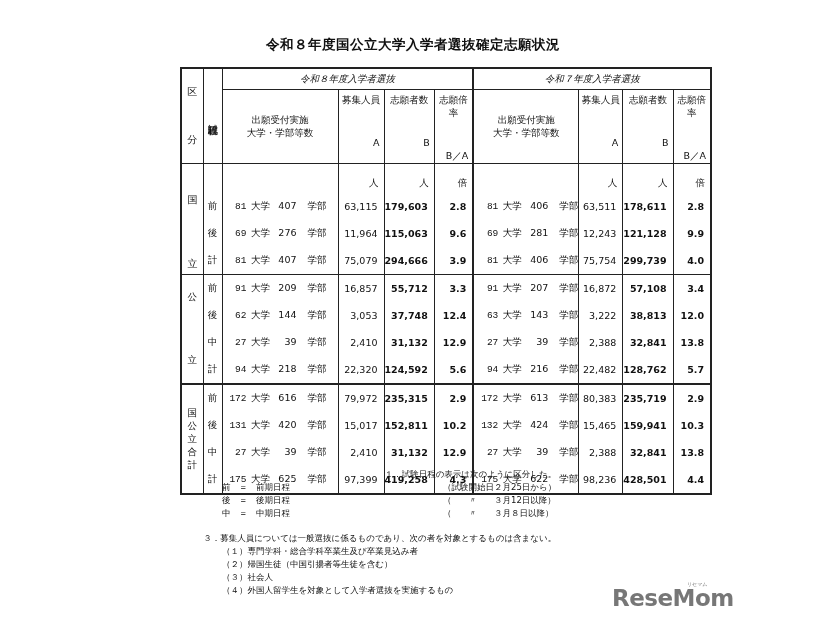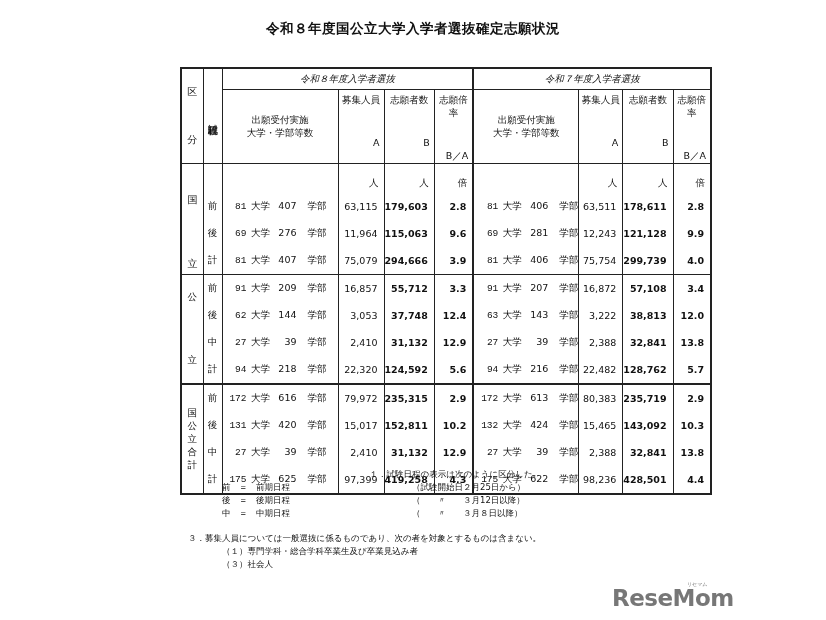--- a/index.html
+++ b/index.html
@@ -1,18 +1,18 @@
 <!DOCTYPE html>
 <html><head>
 <meta charset="utf-8">
 <style>
   html, body { margin:0; padding:0; background:#ffffff; }
   body { width:826px; height:620px; position:relative; overflow:hidden;
          font-family:"DejaVu Sans", sans-serif; color:#111; }
-  .title { position:absolute; left:0; width:826px; top:20px; text-align:center;
+  .title { position:absolute; left:0; width:826px; top:36px; text-align:center;
            font-size:13.5px; font-weight:bold; letter-spacing:0.5px; }
   table.main { position:absolute; left:180px; top:67px; border-collapse:collapse;
                font-size:9.5px; border:2px solid #222; }
   table.main td { border:1px solid #222; padding:0; }
   .sep-left { border-left:2.5px solid #222 !important;margin-left:44px; }
   .hdr-year { height:20px; text-align:center; font-size:9.5px;font-style:italic; }
   .hdr-col { vertical-align:top; text-align:center; padding-top:4px !important; }
   .sub { display:block; text-align:right; padding-right:4px; margin-top:30px; }
   .vert { writing-mode:vertical-rl; text-orientation:upright; letter-spacing:1px; font-size:10px; }
   .kubun { text-align:center; vertical-align:middle; font-size:10px; }
@@ -25,21 +25,21 @@
   .univ span { display:inline-block; }
   .u1 { width:20px; text-align:right;font-family:Liberation Mono, monospace; }
   .u2 { width:28px; text-align:center; }
   .u3 { width:22px; text-align:right; }
   .u4 { width:30px; text-align:right; }
   .nb { border-top:none !important; border-bottom:none !important; }
   .notes { position:absolute; left:188px; top:468px; font-size:8.5px; line-height:13px; }
   .notes .line { white-space:nowrap;text-align:right; }
   .notes .indent1 { padding-left:34px; }
   .notes .indent2 { padding-left:34px; }
-  .defs { display:flex; }
+  .defs { display:flex;gap:31px; }
   .defs .l { width:190px; }
   .logo { position:absolute; left:612px; top:585px; font-family:"DejaVu Sans", sans-serif;
           font-weight:bold; font-size:23px; color:#777; letter-spacing:-0.5px; }
   .logo-small { position:absolute; left:687px; top:581px; font-size:5px; color:#777; }
 </style>
 </head>
 <body>
 
 <div class="title">令和８年度国公立大学入学者選抜確定志願状況</div>
 
@@ -223,21 +223,21 @@
     <td class="num bold" style="border-bottom:none;border-top:2px solid #222">2.9</td>
   </tr>
   <tr class="dr">
     <td class="sched nb">後</td>
     <td class="univ nb"><span class="u1">131</span><span class="u2">大学</span><span class="u3">420</span><span class="u4">学部</span></td>
     <td class="num nb">15,017</td>
     <td class="num nb bold">152,811</td>
     <td class="num nb bold">10.2</td>
     <td class="univ nb sep-left"><span class="u1">132</span><span class="u2">大学</span><span class="u3">424</span><span class="u4">学部</span></td>
     <td class="num nb">15,465</td>
-    <td class="num nb bold">143,092</td>
+    <td class="num nb bold">159,941</td>
     <td class="num nb bold">10.3</td>
   </tr>
   <tr class="dr">
     <td class="sched nb">中</td>
     <td class="univ nb"><span class="u1">27</span><span class="u2">大学</span><span class="u3">39</span><span class="u4">学部</span></td>
     <td class="num nb">2,410</td>
     <td class="num nb bold">31,132</td>
     <td class="num nb bold">12.9</td>
     <td class="univ nb sep-left"><span class="u1">27</span><span class="u2">大学</span><span class="u3">39</span><span class="u4">学部</span></td>
     <td class="num nb">2,388</td>
@@ -272,18 +272,20 @@
     <div class="defs">
         <span class="l">中　＝　中期日程</span>
         <span>（　　〃　　３月８日以降）</span>
       </div>
   </div>
   <div style="height:6px"></div>
   <div style="height:6px"></div>
   <div class="line">３．募集人員については一般選抜に係るものであり、次の者を対象とするものは含まない。</div>
   <div class="indent2">
     <div>（１）専門学科・総合学科卒業生及び卒業見込み者</div>
+    <div>（２）帰国生徒（中国引揚者等生徒を含む）</div>
     <div>（３）社会人</div>
+    <div>（４）外国人留学生を対象として入学者選抜を実施するもの</div>
   </div>
 </div>
 
 <div class="logo">ReseMom</div>
 <div class="logo-small">リセマム</div>
 
 </body></html>

